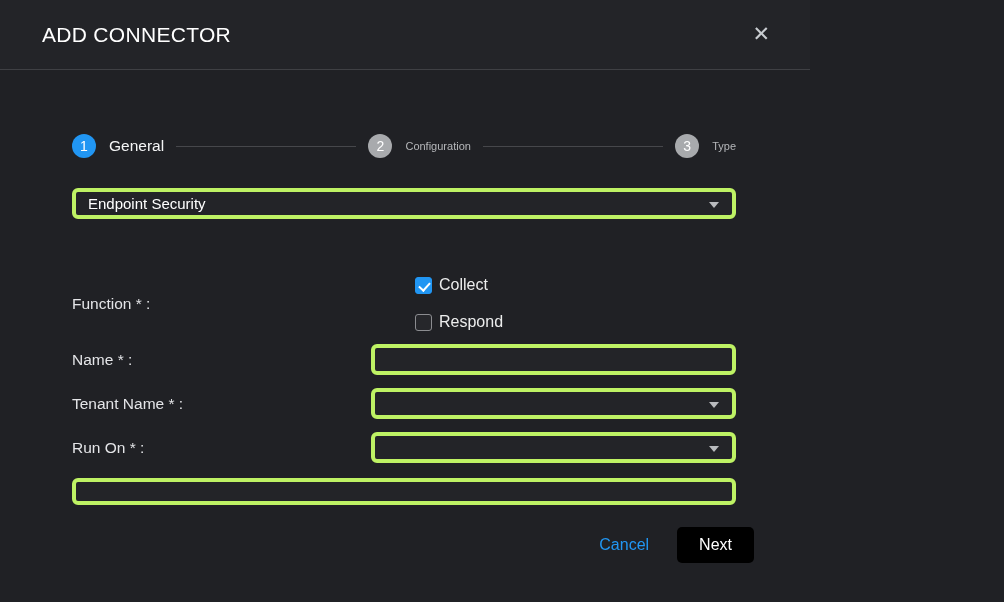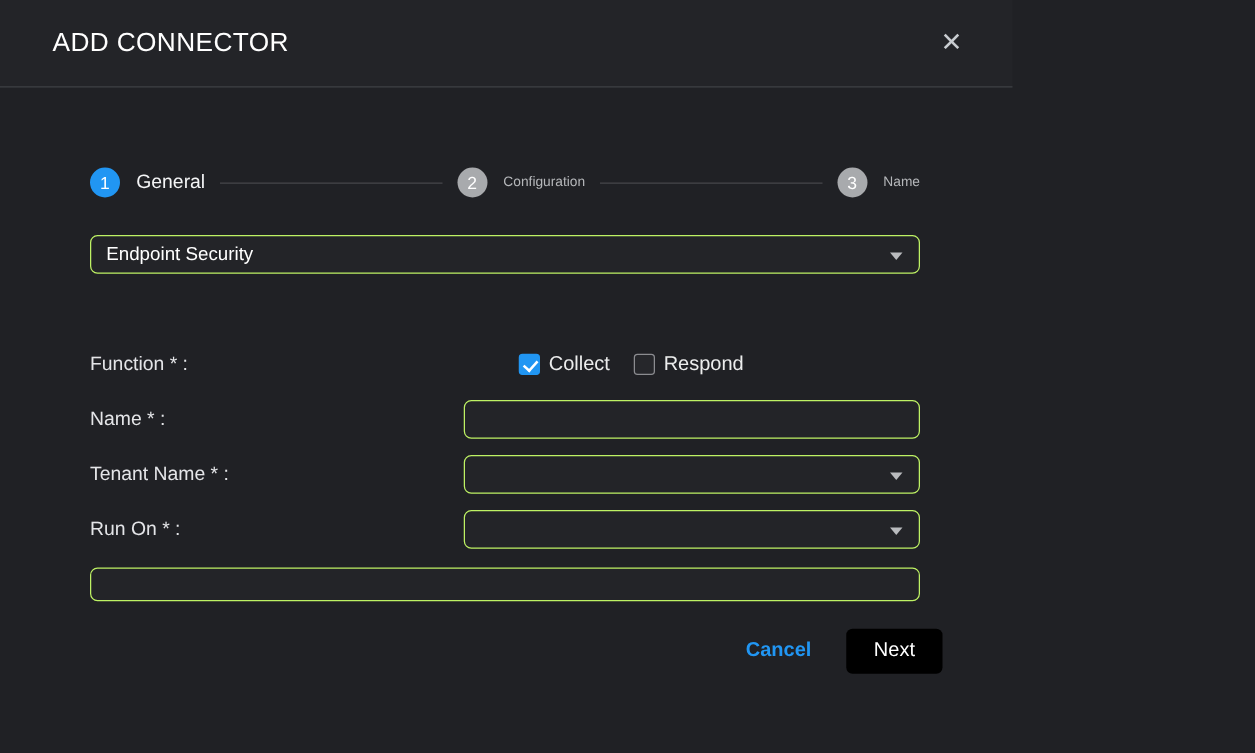--- a/index.html
+++ b/index.html
@@ -54,42 +54,42 @@
   .step.active .step-label { color: #f4f5f6; font-size: 15.5px; }
   .step-connector { flex: 1; height: 1px; background: #46474b; margin: 0 12px; }
 
   
   .form { margin-top: 30px; }
   .form-row { display: flex; align-items: center; margin-bottom: 13px; min-height: 31px; }
   .form-label { width: 299px; flex: none; font-size: 15.5px; color: #e4e5e8; }
   .control-wrap { flex: 1; }
   .control {
     width: 100%; height: 31px;
-    border: 1px solid #bef264;
+    border: 4px solid #bef264;
     border-radius: 6px;
     background: #232428;
     display: flex; align-items: center;
     padding: 0 12px;
     font-size: 15px; color: #ffffff;
     position: relative;
   }
   .control.short { height: 27px; }
   input.control { outline: none; }
   .select { cursor: pointer; }
   .caret {
     position: absolute; right: 13px; top: 50%; margin-top: -2px;
     width: 0; height: 0;
     border-left: 5px solid transparent;
     border-right: 5px solid transparent;
     border-top: 6px solid #b9bbbe;
   }
 
   
   .checkbox-row { min-height: 31px; gap: 44px; }
-  .checkbox-group { display: flex; align-items: flex-start; gap: 19px; }
+  .checkbox-group { display: flex; align-items: flex-start; gap: 19px; flex-direction: column; }
   .checkbox-item { display: flex; align-items: center; gap: 7px; cursor: pointer; }
   .checkbox-box {
     width: 17px; height: 17px; border-radius: 3px;
     border: 1px solid #8b8c90;
     background: #26272b;
     position: relative;
     flex: none;
   }
   .checkbox-box.checked { background: #2196f3; border-color: #2196f3; }
   .checkbox-box.checked::after {
@@ -108,21 +108,20 @@
     margin-top: 20px;
     display: flex; align-items: center; justify-content: flex-end;
     gap: 28px;
     padding-right: 0;
     margin-right: -18px;
   }
   .cancel-link {
     background: none; border: none;
     color: #2196f3; font-size: 16px; cursor: pointer;
     font-family: "Liberation Sans", "DejaVu Sans", sans-serif;
-    font-weight: bold;
   }
   .next-btn {
     background: #000000; border: none;
     color: #ffffff; font-size: 16px;
     padding: 9px 22px; border-radius: 5px;
     cursor: pointer;
     font-family: "Liberation Sans", "DejaVu Sans", sans-serif;
   }
 </style>
 </head>
@@ -143,21 +142,21 @@
         <div class="step-label">General</div>
       </div>
       <div class="step-connector"></div>
       <div class="step">
         <div class="step-circle">2</div>
         <div class="step-label">Configuration</div>
       </div>
       <div class="step-connector"></div>
       <div class="step">
         <div class="step-circle">3</div>
-        <div class="step-label">Name</div>
+        <div class="step-label">Type</div>
       </div>
     </div>
 
     <div class="form">
 
       <div class="form-row">
         <div class="control-wrap">
           <div class="control select">
             <span>Endpoint Security</span>
             <span class="caret"></span>

